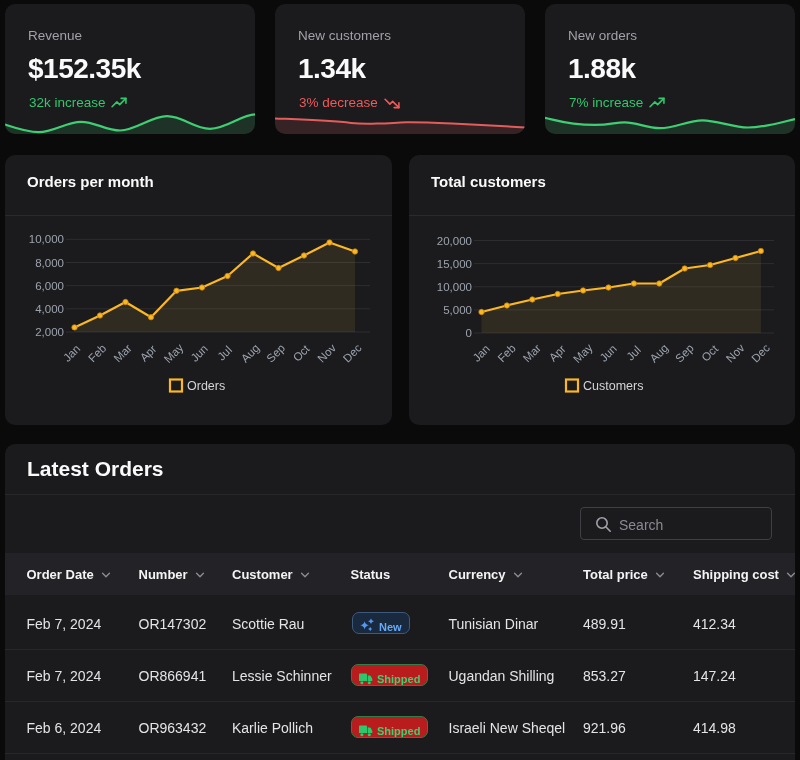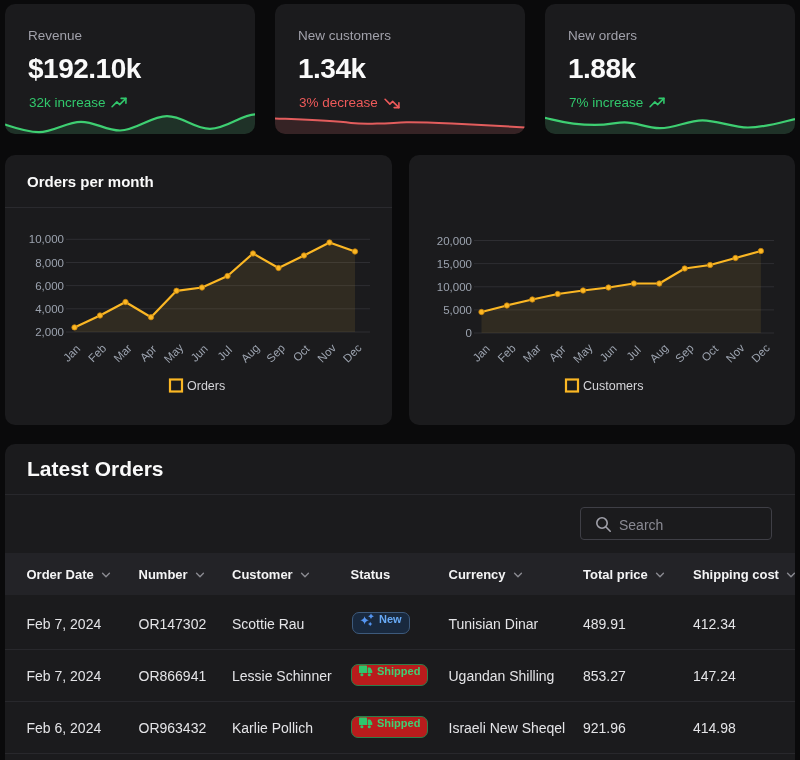--- a/index.html
+++ b/index.html
@@ -6,43 +6,43 @@
 html,body { width:800px; height:760px; background:#0a0a0b; overflow:hidden; will-change:transform;
   font-family:"Liberation Sans",sans-serif; position:relative; }
 .card { position:absolute; background:#1b1b1d; border-radius:10px; overflow:hidden; }
 .s-label { position:absolute; left:23px; top:24.5px; font-size:13.5px; line-height:13.5px; color:#a1a1aa; }
 .s-value { position:absolute; left:23px; top:51px; font-size:28px; line-height:28px; font-weight:bold; color:#fafafa; letter-spacing:-0.5px; }
 .s-delta { position:absolute; left:24px; top:91.5px; font-size:13.5px; line-height:13.5px; white-space:nowrap; }
 .s-delta svg { vertical-align:-2.5px; margin-left:2px; }
 .green { color:#31c86c; }
 .red { color:#ef5a5a; }
 .spark { position:absolute; left:0; bottom:0; }
-.c-head { position:absolute; left:0; top:0; right:0; height:53px; border-bottom:1px solid #2a2a2e; }
+.c-head { position:absolute; left:0; top:0; right:0; height:61px; border-bottom:1px solid #2a2a2e; }
 .c-title { position:absolute; left:22px; top:18.5px; font-size:15px; line-height:16px; font-weight:bold; color:#fafafa; }
 .axis { font-size:11.5px; fill:#9ca3af; }
 .leg { font-size:12.5px; fill:#d4d4d8; }
 .t-title { position:absolute; left:22px; top:16.5px; font-size:21px; line-height:16px; font-weight:bold; color:#fafafa; }
 .tdiv { position:absolute; left:0; right:0; height:1px; background:#28282c; }
 .search { position:absolute; left:575px; top:63px; width:192px; height:33px; border:1px solid #3f3f46; border-radius:4px; }
 .search svg { position:absolute; left:14px; top:8px; }
 .search span { position:absolute; left:38px; top:9px; font-size:14px; color:#8a8a93; }
 .thead { position:absolute; left:0; top:109px; width:790px; height:42px; background:#232327; }
 .th { position:absolute; top:123px; font-size:13px; font-weight:bold; color:#f4f4f5; white-space:nowrap; }
 .th svg { margin-left:7px; vertical-align:1px; }
 .td { position:absolute; font-size:14px; color:#e4e4e7; white-space:nowrap; }
-.badge { position:absolute; display:flex; align-items:flex-start; gap:4px; height:22px; padding:0 7px; border-radius:7px; font-size:11px; font-weight:bold; border:1px solid; }
+.badge { position:absolute; display:flex; align-items:flex-end; gap:4px; height:22px; padding:0 7px; border-radius:7px; font-size:11px; font-weight:bold; border:1px solid; }
 .b-new { border-color:#3d5a7c; background:#19293e; color:#68aaf6; }
 .b-ship { border-color:#2e7d4a; background:#b91c1c; color:#3fcf73; }
 </style>
 </head>
 <body>
 
 <div class="card" style="left:5px;top:4px;width:250px;height:130px">
   <div class="s-label">Revenue</div>
-  <div class="s-value">$192.10k</div>
+  <div class="s-value">$152.35k</div>
   <div class="s-delta green">32k increase
     <svg width="16" height="12" viewBox="0 0 17 13" fill="none" stroke="#31c86c" stroke-width="1.7" stroke-linecap="round" stroke-linejoin="round">
       <polyline points="1,10.5 6.2,5.3 9.2,8.3 16,1.5"></polyline>
         <polyline points="10.8,1.5 16,1.5 16,6.7"></polyline>
     </svg>
   </div>
   <svg class="spark" width="250" height="30" viewBox="0 0 250 30">
     <path d="M0,20.5 C12,24.5 22,28.1 34,28.1 C48,28.1 62,17.8 76,17.8 C90,17.8 101,26.5 115,26.5 C131,26.5 146,12.1 162,12.1 C178,12.1 189,24.8 205,24.8 C222,24.8 236,10.6 250,10.4 L250,30 L0,30 Z" fill="rgba(62,207,114,0.13)"></path>
     <path d="M0,20.5 C12,24.5 22,28.1 34,28.1 C48,28.1 62,17.8 76,17.8 C90,17.8 101,26.5 115,26.5 C131,26.5 146,12.1 162,12.1 C178,12.1 189,24.8 205,24.8 C222,24.8 236,10.6 250,10.4" fill="none" stroke="#3ecf72" stroke-width="2.2"></path>
   </svg>
@@ -158,20 +158,23 @@
       <text class="axis" transform="translate(202,201) rotate(-45)" text-anchor="middle">Jun</text>
       <text class="axis" transform="translate(227.4,201) rotate(-45)" text-anchor="middle">Jul</text>
       <text class="axis" transform="translate(252.8,201) rotate(-45)" text-anchor="middle">Aug</text>
       <text class="axis" transform="translate(278.2,201) rotate(-45)" text-anchor="middle">Sep</text>
       <text class="axis" transform="translate(303.6,201) rotate(-45)" text-anchor="middle">Oct</text>
       <text class="axis" transform="translate(329,201) rotate(-45)" text-anchor="middle">Nov</text>
       <text class="axis" transform="translate(354.4,201) rotate(-45)" text-anchor="middle">Dec</text>
       <rect x="157" y="224.5" width="12" height="12" fill="none" stroke="#fbb724" stroke-width="2.2"></rect>
       <text class="leg" x="174" y="234.5">Customers</text>
     </svg>
+  <div class="c-head">
+      <div class="c-title">Total customers</div>
+    </div>
 </div>
 
 <div class="card" style="left:5px;top:444px;width:790px;height:330px">
   <div class="t-title">Latest Orders</div>
   <div class="tdiv" style="top:50px"></div>
   <div class="search">
     <svg width="17" height="17" viewBox="0 0 17 17" fill="none" stroke="#a1a1aa" stroke-width="1.6" stroke-linecap="round">
       <circle cx="7" cy="7" r="5.2"></circle>
         <line x1="11" y1="11" x2="15.2" y2="15.2"></line>
     </svg>

